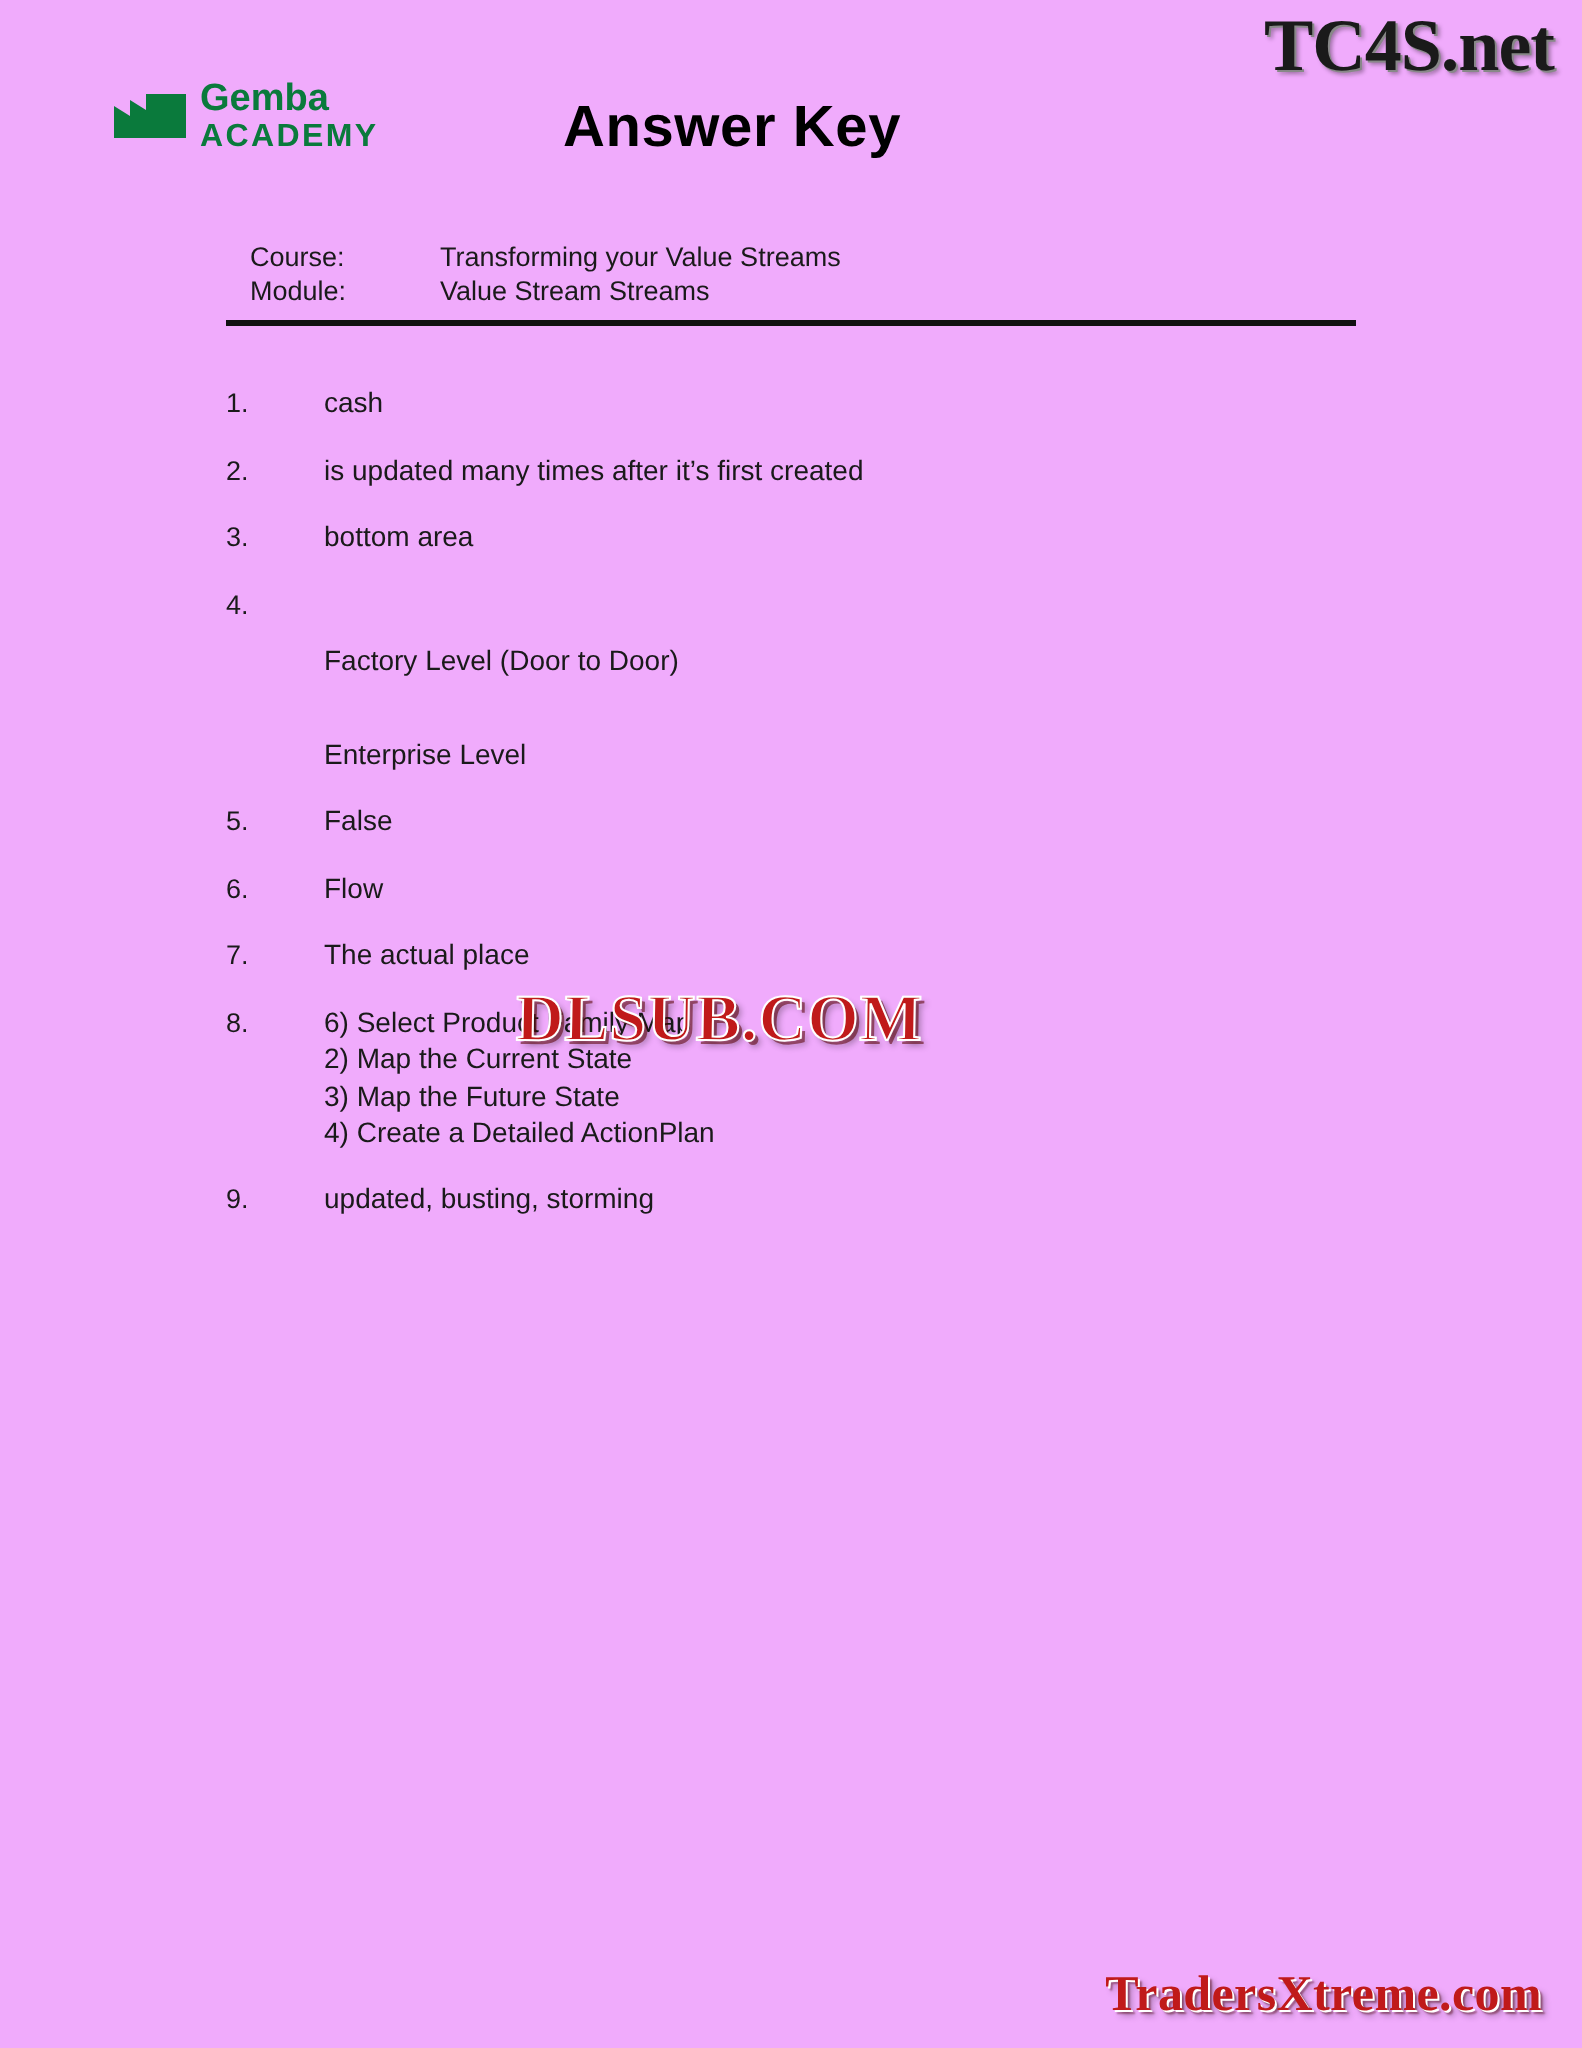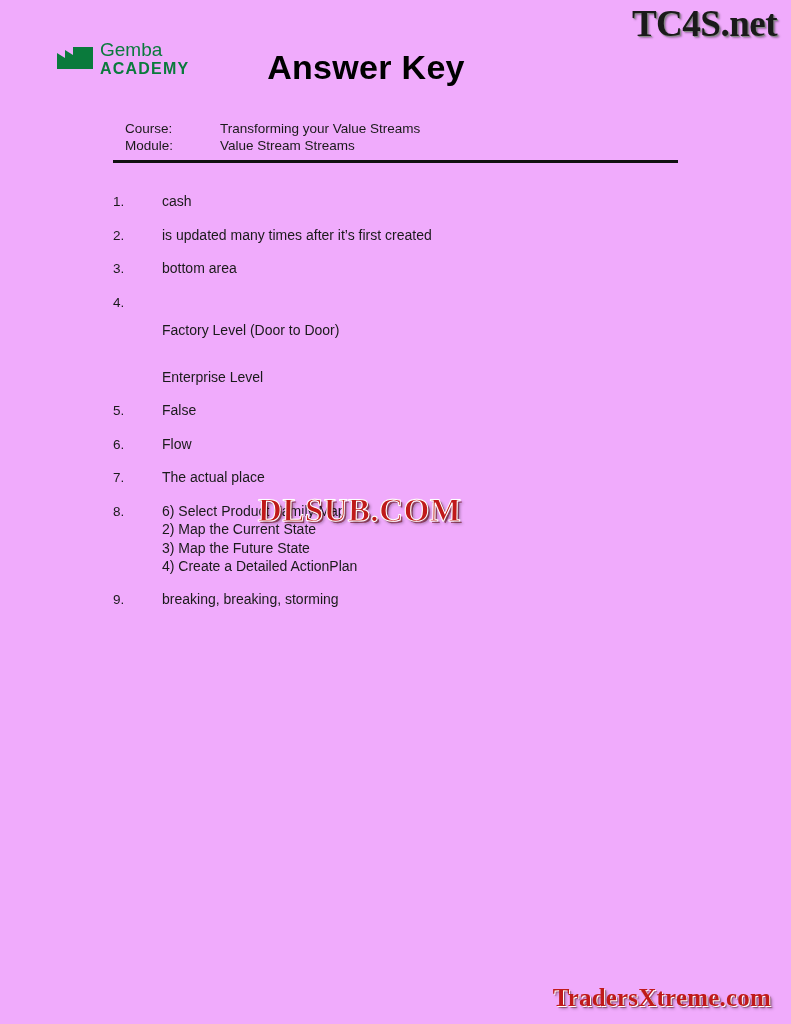--- a/index.html
+++ b/index.html
@@ -53,21 +53,21 @@
     width: 38px;
     height: 26px;
   }
   .logo-text {
     position: absolute;
     left: 44px;
     top: 0;
   }
   .logo-gemba {
     font-family: "Liberation Sans", sans-serif;
-    font-weight: normal;
+    font-weight: bold;
     font-size: 19px;
     color: #0a7a3c;
     line-height: 20px;
     letter-spacing: 0px;
   }
   .logo-academy {
     font-family: "Liberation Sans", sans-serif;
     font-weight: bold;
     font-size: 16px;
     color: #0a7a3c;
@@ -77,21 +77,21 @@
 
   
   .doc-title {
     position: absolute;
     left: 0;
     top: 48px;
     width: 732px;
     text-align: center;
     font-family: "Liberation Sans", sans-serif;
     font-weight: bold;
-    font-size: 34px;
+    font-size: 29px;
     color: #000;
     letter-spacing: 0.3px;
   }
 
   
   .meta {
     position: absolute;
     left: 113px;
     top: 120px;
     width: 565px;
@@ -272,21 +272,21 @@
         <div class="answer-body tight">
           <span class="line">6) Select Product Family Map</span>
           <span class="line">2) Map the Current State</span>
           <span class="line">3) Map the Future State</span>
           <span class="line">4) Create a Detailed ActionPlan</span>
         </div>
       </div>
       <div class="answer-item">
         <div class="answer-num">9.</div>
         <div class="answer-body">
-          <span class="line">breaking, breaking, storming</span>
+          <span class="line">updated, busting, storming</span>
         </div>
       </div>
     </div>
 
   <div class="wm-mid">DLSUB.COM</div>
 
   <div class="wm-bottom">TradersXtreme.com</div>
 
 </div>
 

